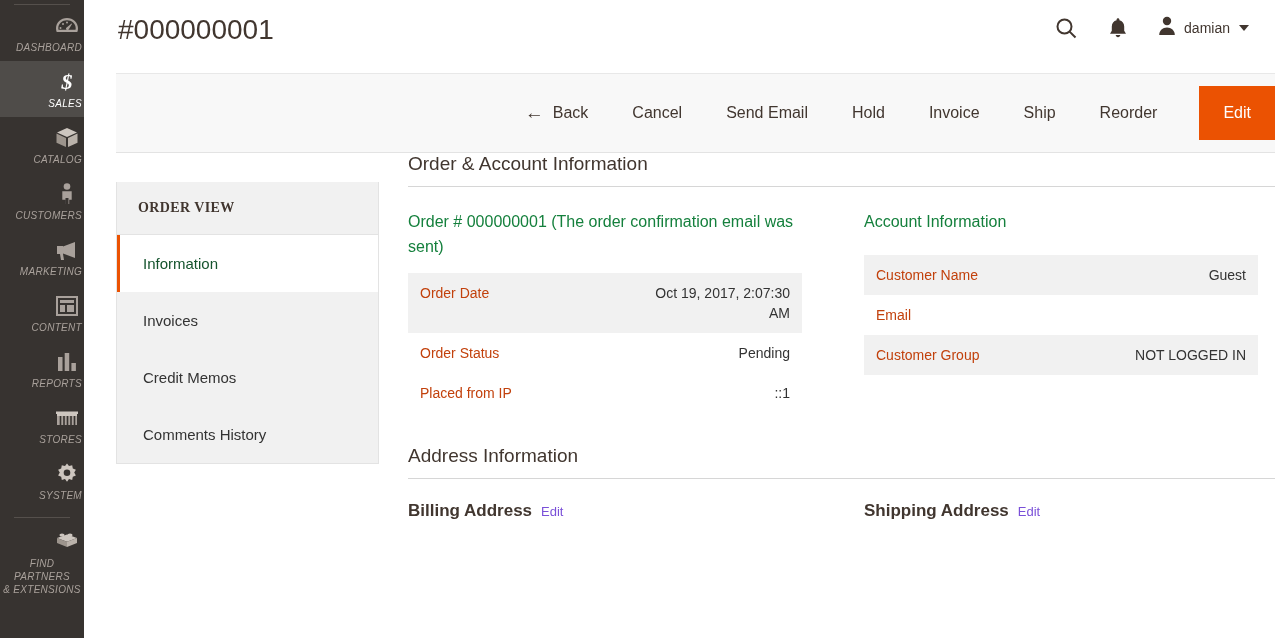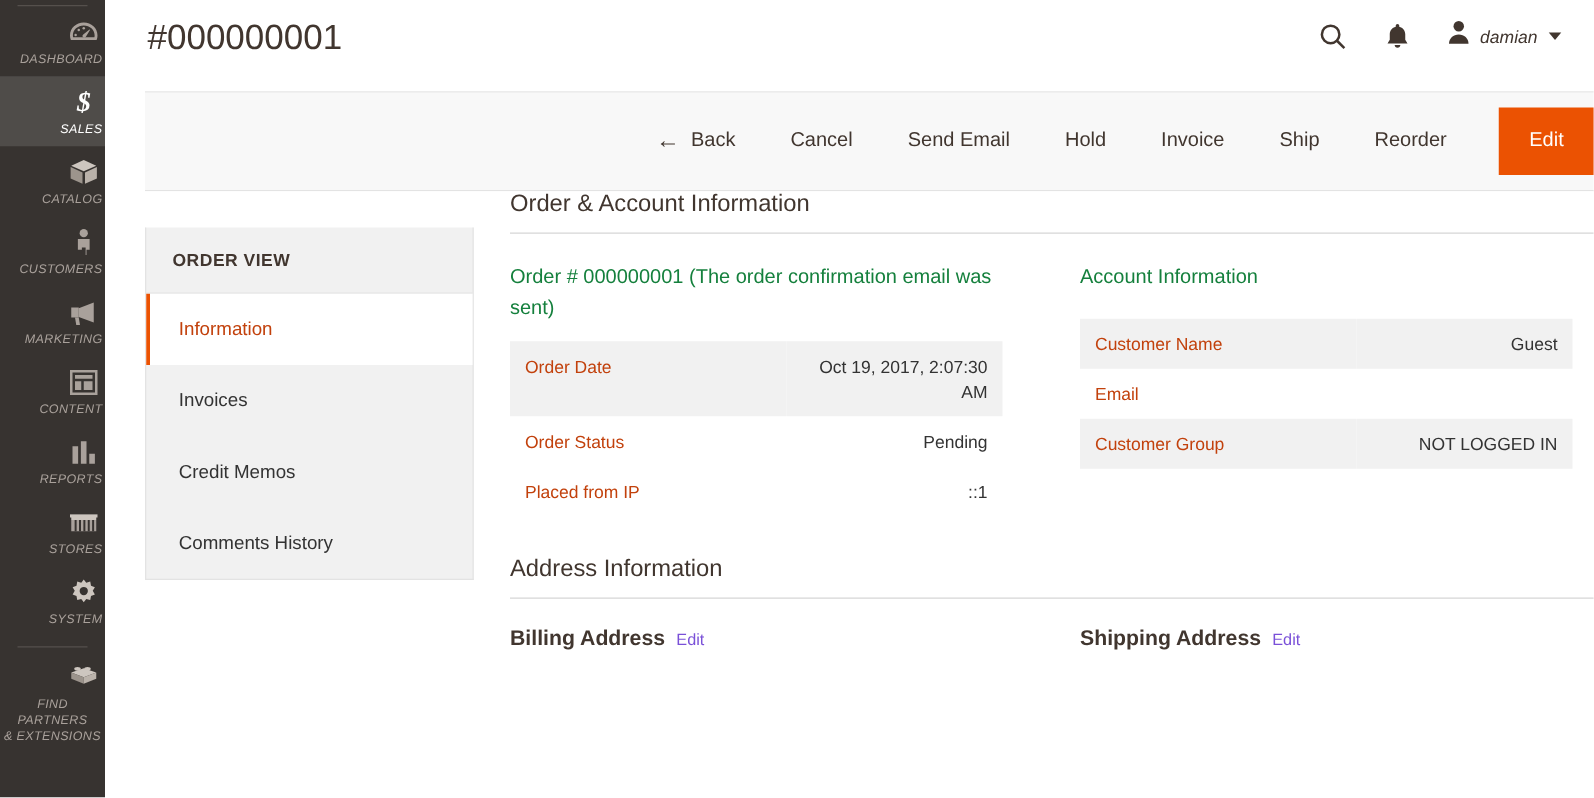--- a/index.html
+++ b/index.html
@@ -53,21 +53,21 @@
     background: #ffffff;
     padding-left: 20px;
   }
   #page-title {
     position: absolute; left: 34px; top: 14px;
     font-size: 28px; font-weight: normal;
     color: #41362f; letter-spacing: 0px;
   }
   #header-right {
     position: absolute; right: 24px; top: 12px;
-    display: flex; align-items: center; gap: 22px; font-style: italic;
+    display: flex; align-items: center; gap: 22px;
   }
   .hdr-btn {
     display: flex; align-items: center; justify-content: center;
     width: 30px; height: 30px; cursor: pointer;
     color: #41362f;
   }
   #user-menu {
     display: flex; align-items: center; gap: 7px;
     cursor: pointer; padding: 3px 2px;
   }
@@ -125,32 +125,33 @@
     background: #f1f1f1;
     border: 1px solid #e3e3e3;
     border-top: none;
   }
   #order-view-title {
     font-size: 14px; font-weight: bold;
     color: #41362f; letter-spacing: 0.4px;
     padding: 18px 0 18px 21px;
     border-bottom: 1px solid #e3e3e3;
     text-transform: uppercase;
+    font-family: Liberation Serif, serif;
   }
   .ov-item {
     font-size: 15px; color: #333333;
     padding: 18px 0 18px 23px;
     cursor: pointer;
     border-left: 3px solid transparent;
     line-height: 21px;
   }
   .ov-item.active {
     background: #ffffff;
     border-left: 3px solid #eb5202;
-    color: #c2410c; font-weight: normal;
+    color: #14532d; font-weight: normal;
   }
 
   
   #main-body {
     position: absolute; left: 292px; top: 0px;
     width: 867px;
   }
   .section-head {
     font-size: 19px; color: #41362f;
     font-weight: normal;

